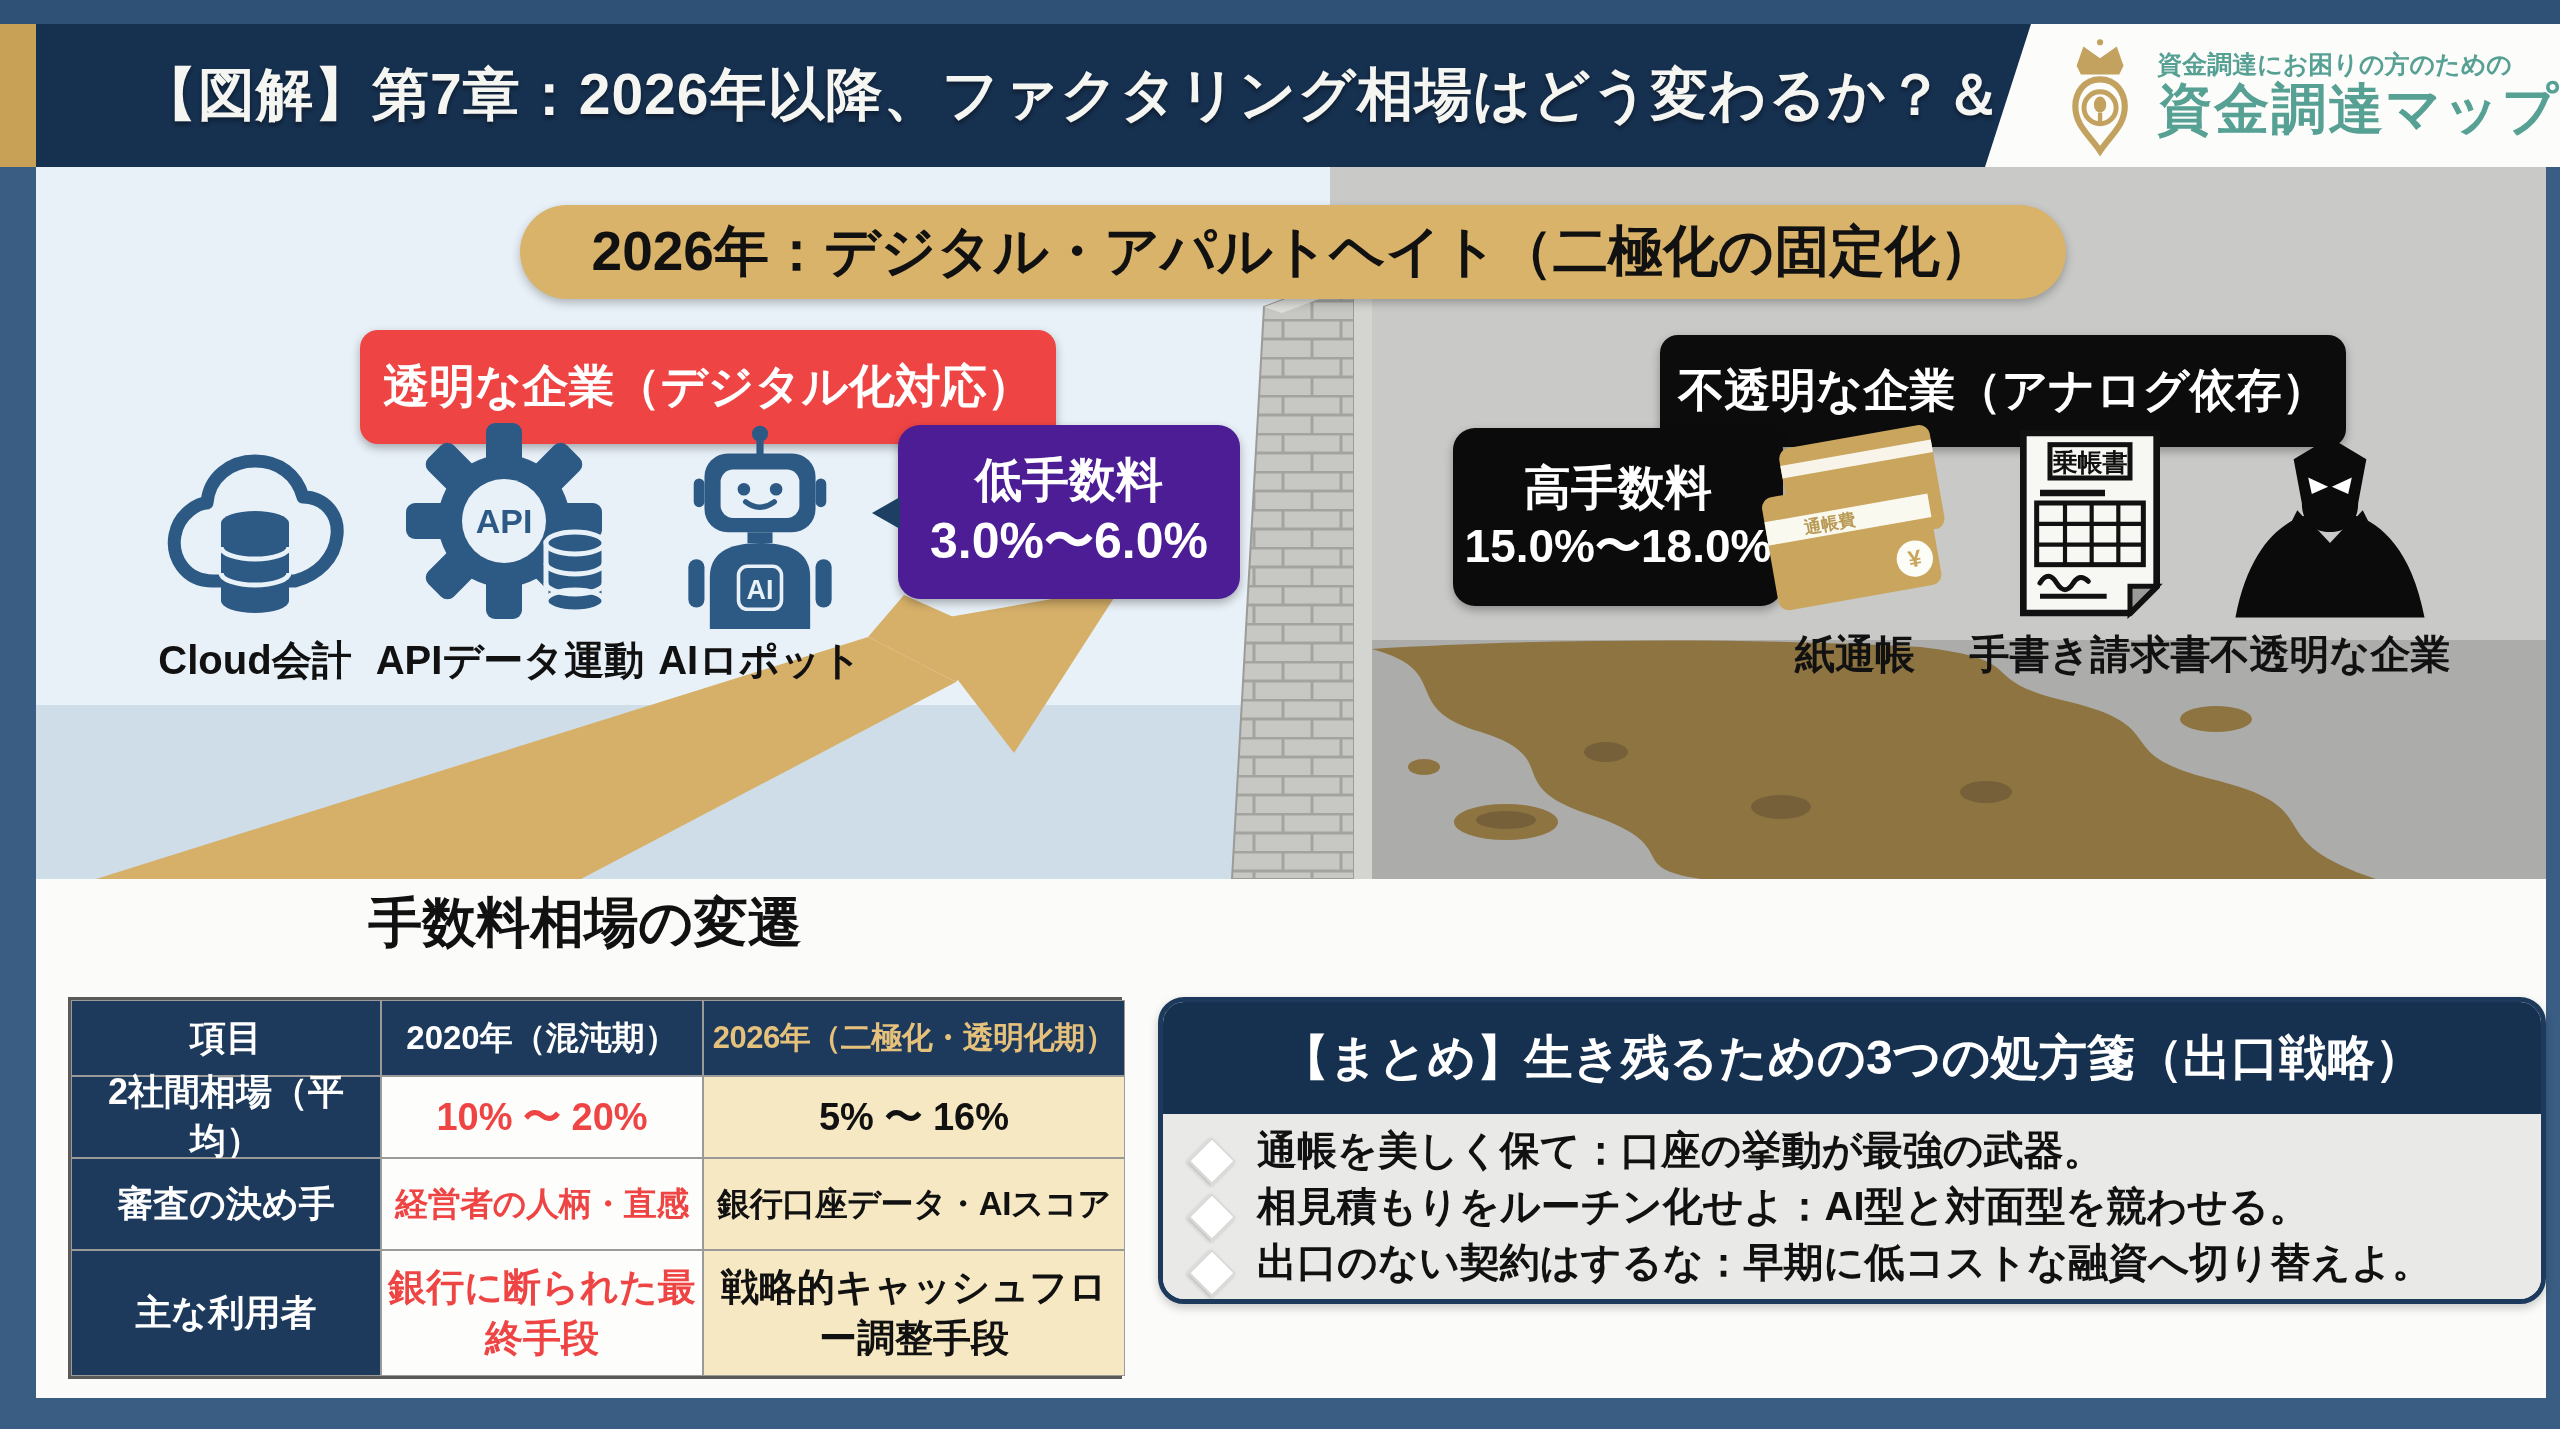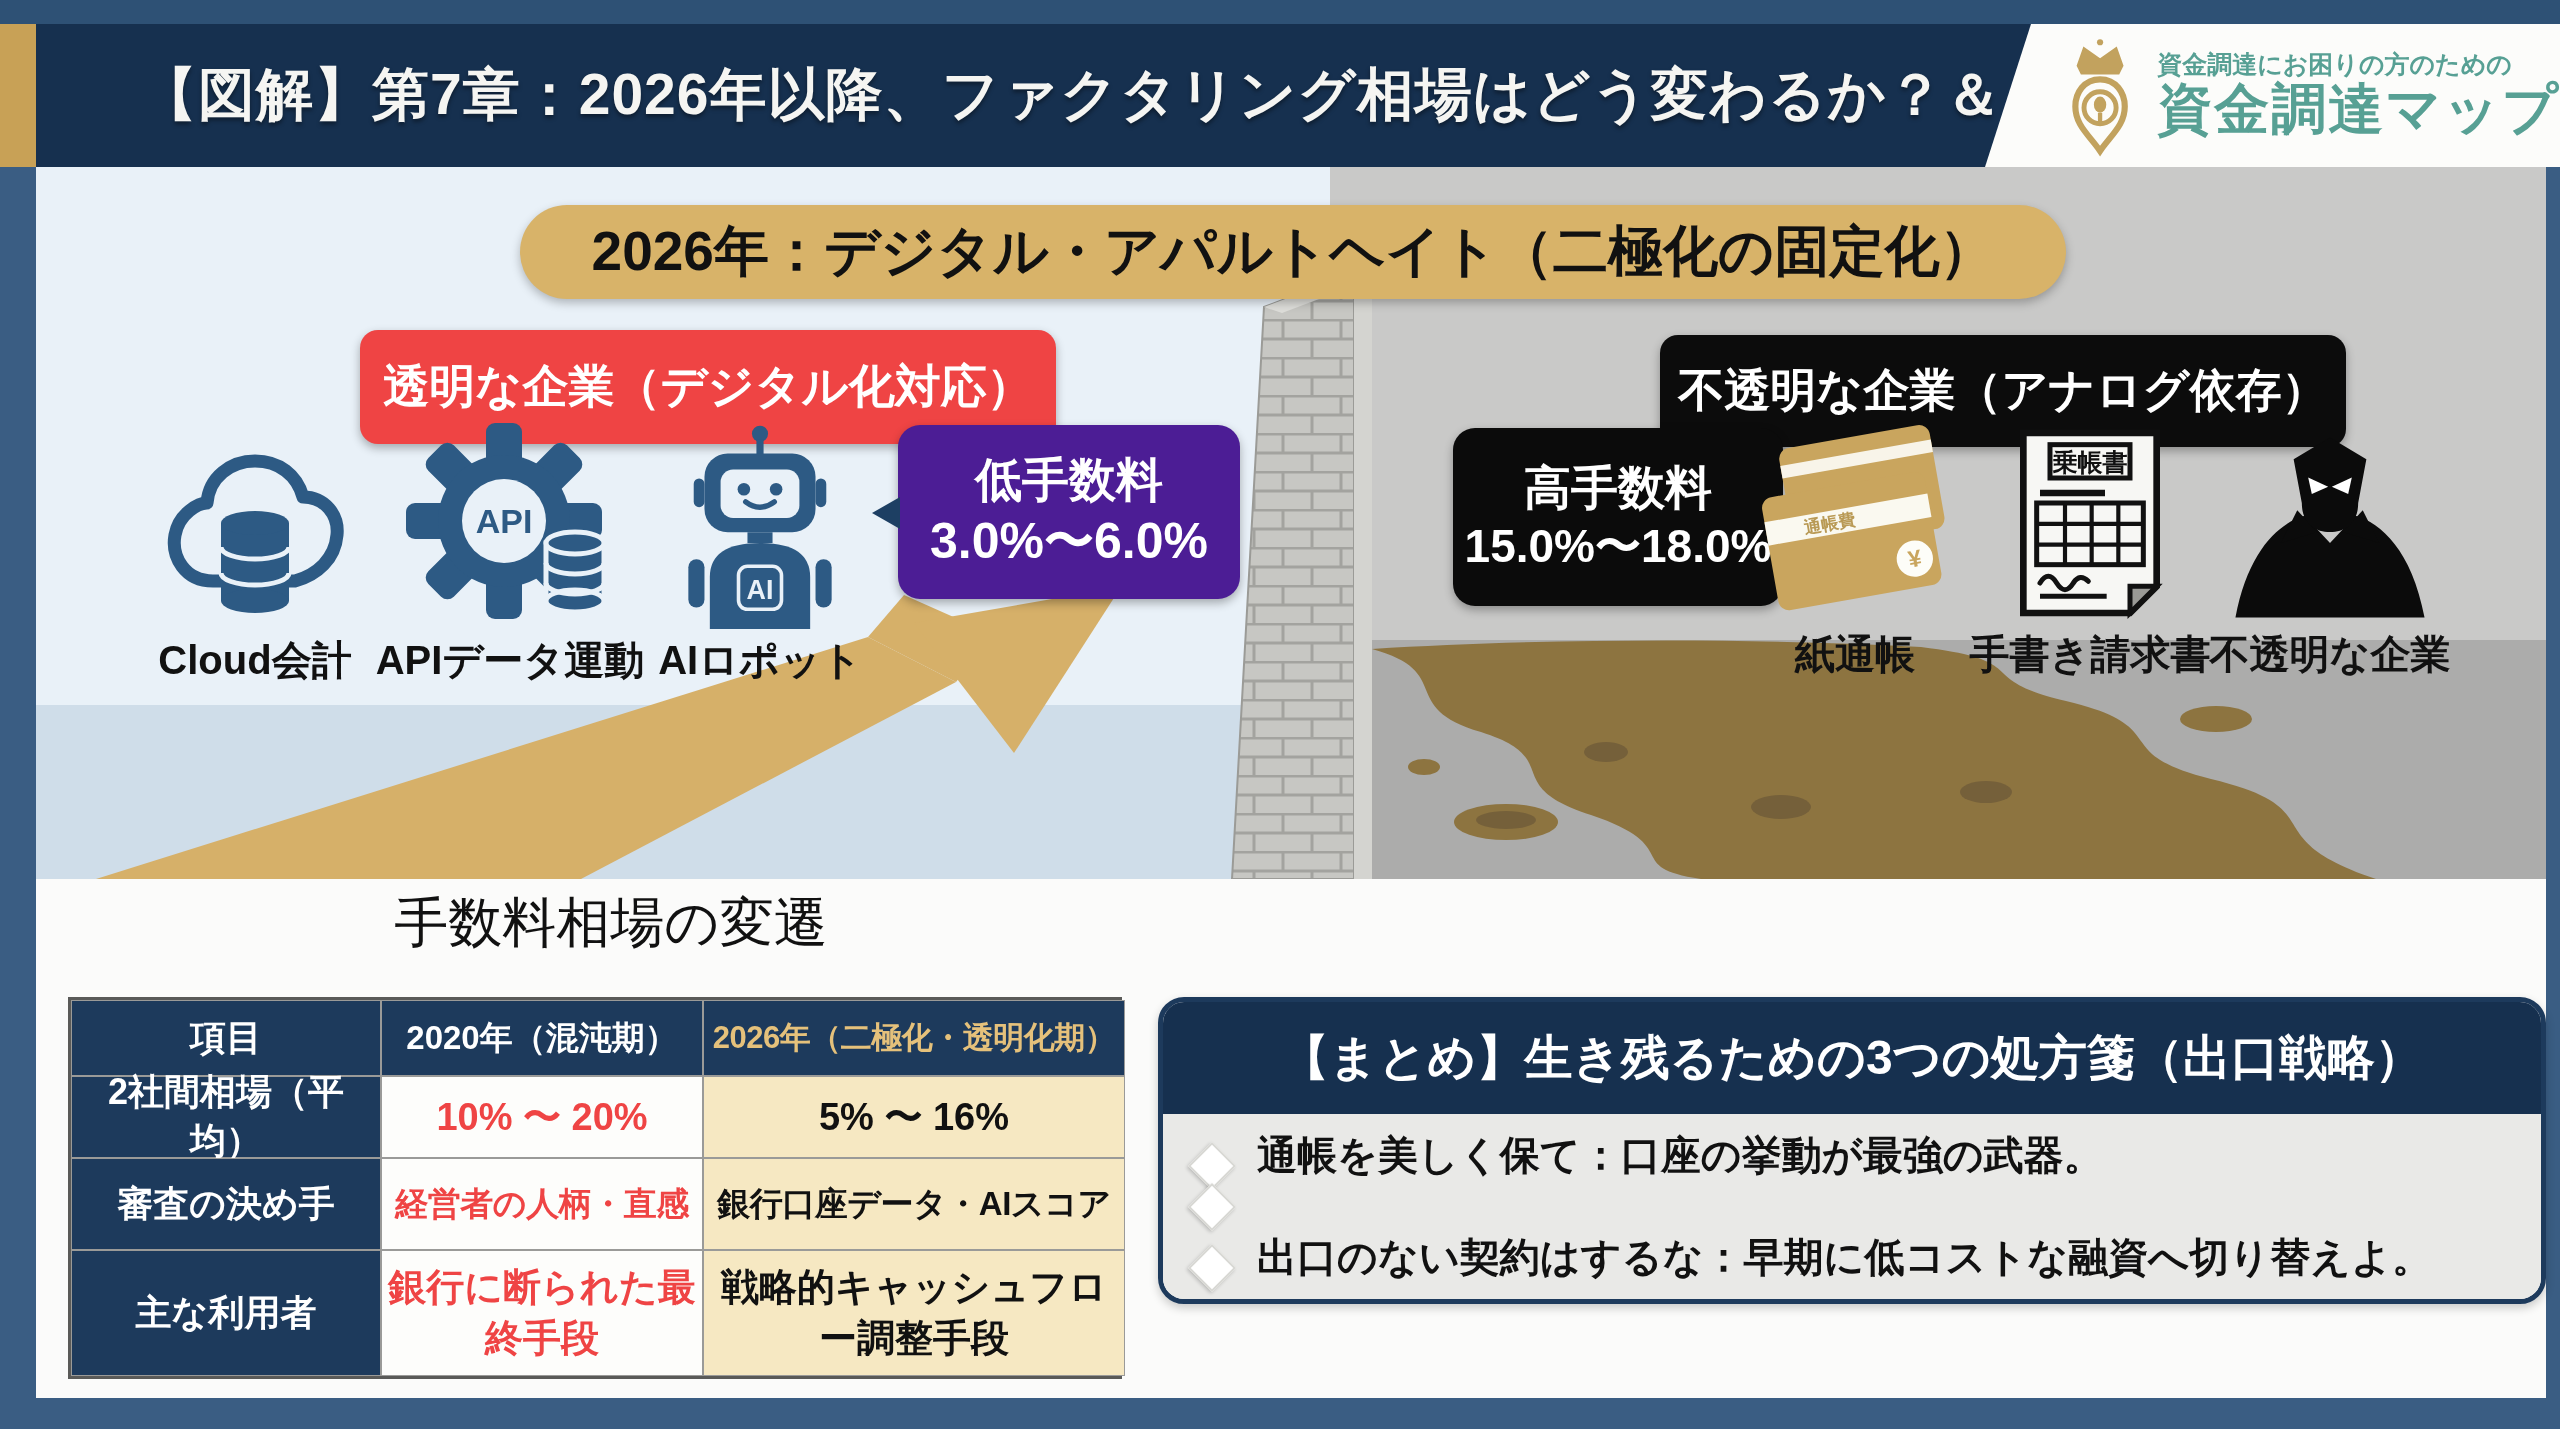--- a/index.html
+++ b/index.html
@@ -27,21 +27,21 @@
   .icon-item{top:256px;display:flex;flex-direction:column;align-items:center;}
   .icon-label{font-size:40px;font-weight:bold;color:#111;margin-top:4px;white-space:nowrap;}
   .bubble{border-radius:22px;color:#fff;display:flex;flex-direction:column;align-items:center;justify-content:center;box-shadow:0 4px 10px rgba(0,0,0,.3);}
   .bubble-left{left:862px;top:258px;width:342px;height:174px;background:#4c1d95;}
   .bubble-left .tail{position:absolute;left:-26px;top:72px;width:0;height:0;border-top:16px solid transparent;border-bottom:16px solid transparent;border-right:28px solid #1d3f63;}
   .callout-right{left:1417px;top:261px;width:330px;height:178px;background:#0b0b0b;}
   .callout-right .tail{position:absolute;right:-26px;top:76px;width:0;height:0;border-top:16px solid transparent;border-bottom:16px solid transparent;border-left:28px solid #0b0b0b;}
   .fee-line1{font-size:47px;font-weight:bold;line-height:1.25;}
   .fee-line2{font-size:50px;font-weight:bold;line-height:1.25;white-space:nowrap;}
   .bottom-band{left:36px;top:879px;width:2510px;height:519px;background:#fbfbfa;}
-  .table-title{left:48px;top:8px;width:1054px;text-align:center;font-size:54px;font-weight:normal;color:#111;}
+  .table-title{left:22px;top:8px;width:1054px;text-align:center;font-size:54px;font-weight:bold;color:#111;}
   .fee-table{left:32px;top:118px;width:1054px;border:3px solid #5a5a58;display:grid;grid-template-columns:310px 322px 422px;grid-template-rows:76px 82px 92px 126px;}
   .cell{border:1px solid #9a9a98;display:flex;align-items:center;justify-content:center;text-align:center;padding:12px 6px;}
   .c-navy{background:#1d3a5c;color:#fff;font-size:36px;font-weight:bold;}
   .c-head3{background:#1d3a5c;color:#e5c17b;font-size:31px;font-weight:bold;letter-spacing:-0.5px;white-space:nowrap;}
   .c-head2{font-size:33px;}
   .c-white{background:#fdfdfb;color:#ef4444;font-size:38px;font-weight:bold;}
   .c-cream{background:#f6e8c2;color:#111;font-size:38px;font-weight:bold;}
   .fit{font-size:33px;white-space:nowrap;letter-spacing:-0.5px;}
   .summary{left:1122px;top:118px;width:1388px;height:307px;border:5px solid #1d3a5c;border-radius:26px;overflow:hidden;display:flex;flex-direction:column;box-shadow:0 4px 10px rgba(0,0,0,.2);}
   .summary-head{height:112px;background:#16304f;color:#fff;font-size:48px;font-weight:bold;display:flex;align-items:center;justify-content:center;flex:none;white-space:nowrap;}
@@ -255,20 +255,21 @@
 
     <div class="abs summary">
       <div class="summary-head">【まとめ】生き残るための3つの処方箋（出口戦略）</div>
       <div class="summary-body">
         <div class="bullet-row">
           <span class="diamond"></span>
           <span>通帳を美しく保て：口座の挙動が最強の武器。</span>
         </div>
         <div class="bullet-row">
           <span class="diamond"></span>
+          <span>相見積もりをルーチン化せよ：AI型と対面型を競わせる。</span>
         </div>
         <div class="bullet-row">
           <span class="diamond"></span>
           <span>出口のない契約はするな：早期に低コストな融資へ切り替えよ。</span>
         </div>
       </div>
     </div>
   </div>
 
 </div>

